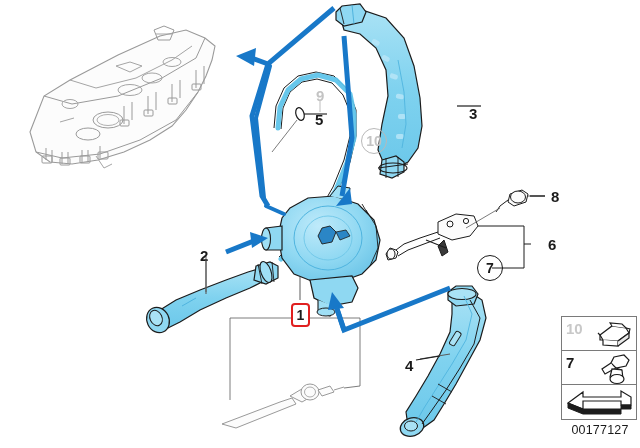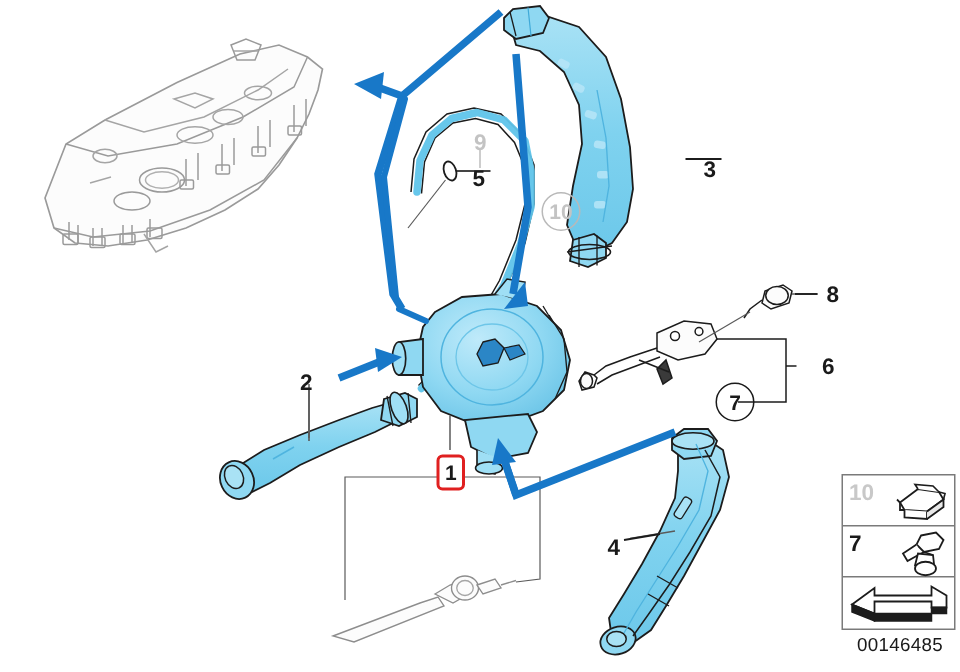--- a/index.html
+++ b/index.html
@@ -406,15 +406,15 @@
       <svg class="legend-icon" width="70" height="30" viewBox="0 0 70 30" style="right:1px; top:2px;">
         <path d="M3,16 L18,5 L18,10 L56,10 L56,4 L66,10 L66,18 L56,18
                  L56,14 L18,14 L18,22 Z" fill="#ffffff" stroke="#1c1c1c" stroke-width="1.2"></path>
         <path d="M3,16 L18,22 L18,27 L3,21 Z" fill="#1c1c1c" stroke="#1c1c1c" stroke-width="1"></path>
         <path d="M18,22 L56,22 L56,18 L66,18 L66,22 L56,22 L56,27 L18,27 Z" fill="#1c1c1c" stroke="#1c1c1c" stroke-width="1"></path>
       </svg>
     </div>
 
   </div>
 
-  <div id="part-number">00146485</div>
+  <div id="part-number">00177127</div>
 
 </div>
 
 </body></html>

